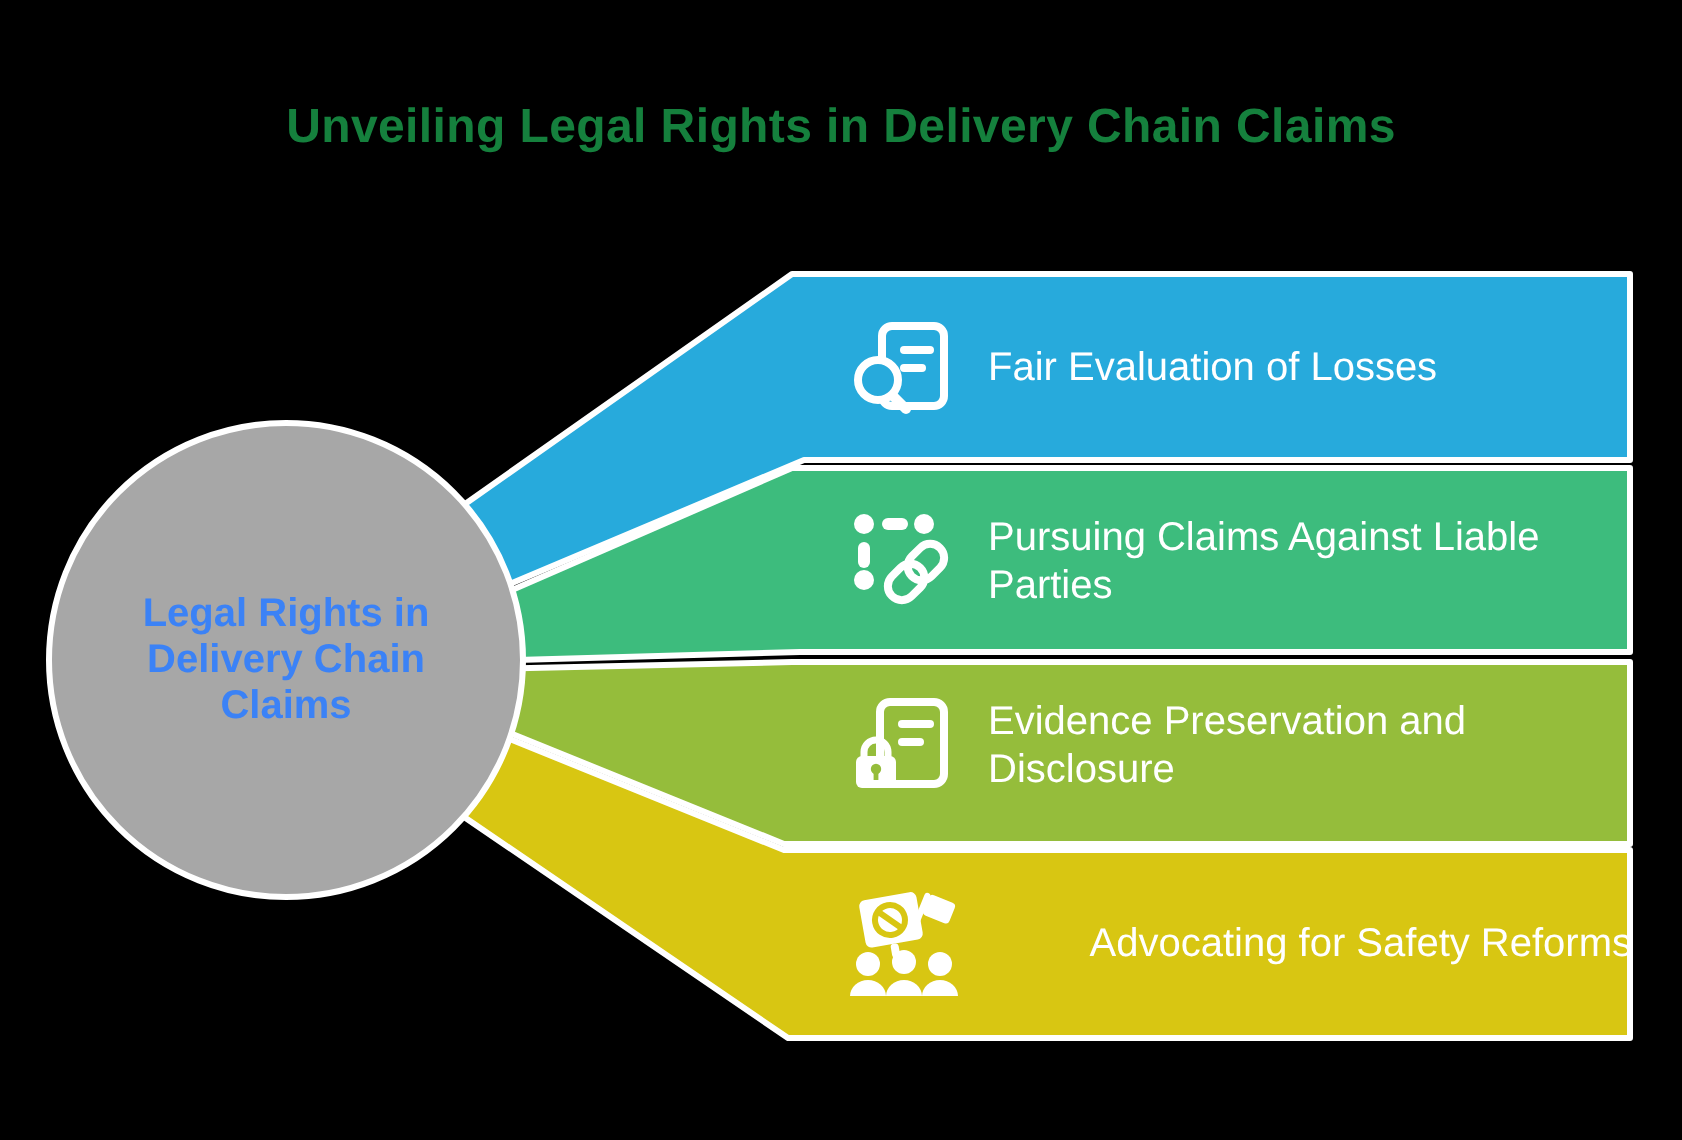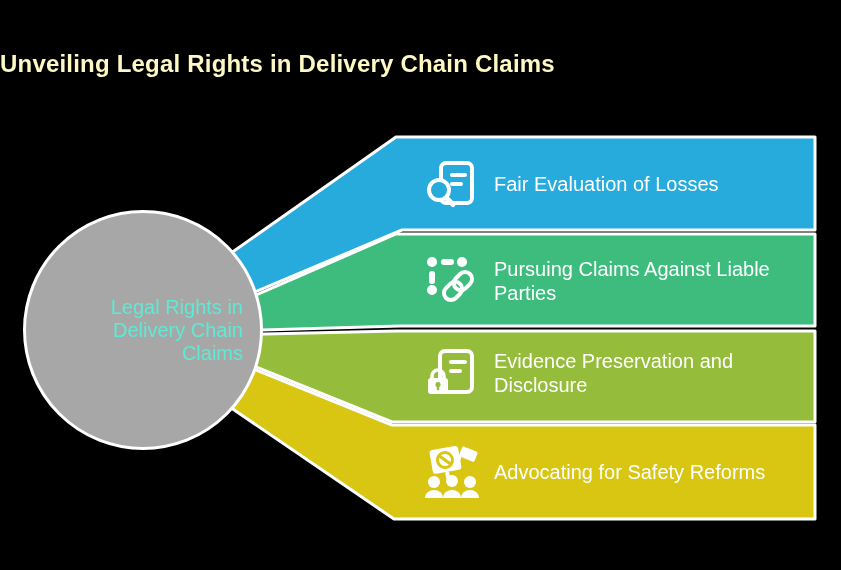--- a/index.html
+++ b/index.html
@@ -1,36 +1,36 @@
 <!DOCTYPE html>
 <html><head>
 <meta charset="utf-8">
 <style>
   html,body{margin:0;padding:0;background:#000;}
   body{width:841px;height:570px;overflow:hidden;font-family:"Liberation Sans",sans-serif;}
   .canvas{position:relative;width:841px;height:570px;background:#000;}
   .title{
     position:absolute;top:50px;left:0;width:841px;
-    text-align:left;font-size:24px;font-weight:bold;color:#fef9c3;
+    text-align:center;font-size:24px;font-weight:bold;color:#15803d;
     letter-spacing:.2px;
   }
   svg.diagram{position:absolute;left:0;top:0;}
   .center-label{
     position:absolute;left:43px;top:296px;width:200px;
-    text-align:right;color:#5eead4;font-size:20px;line-height:23px;
-    font-weight:400;white-space:pre-line;
+    text-align:center;color:#3b82f6;font-size:20px;line-height:23px;
+    font-weight:700;white-space:pre-line;
   }
   .row{
     position:absolute;left:424px;width:392px;
     display:flex;align-items:center;gap:14px;color:#fff;
   }
   .row-1{top:137px;height:93px;}
   .row-2{top:235px;height:92px;}
   .row-3{top:331px;height:83px;}
-  .row-4{top:425px;height:94px;}
+  .row-4{top:425px;height:94px;justify-content:space-between;}
   .row .icon{flex:0 0 auto;}
   .row .label{
     font-size:20px;line-height:24px;font-weight:400;max-width:318px;
   }
 </style>
 </head>
 <body>
 
 <div class="canvas">
 

